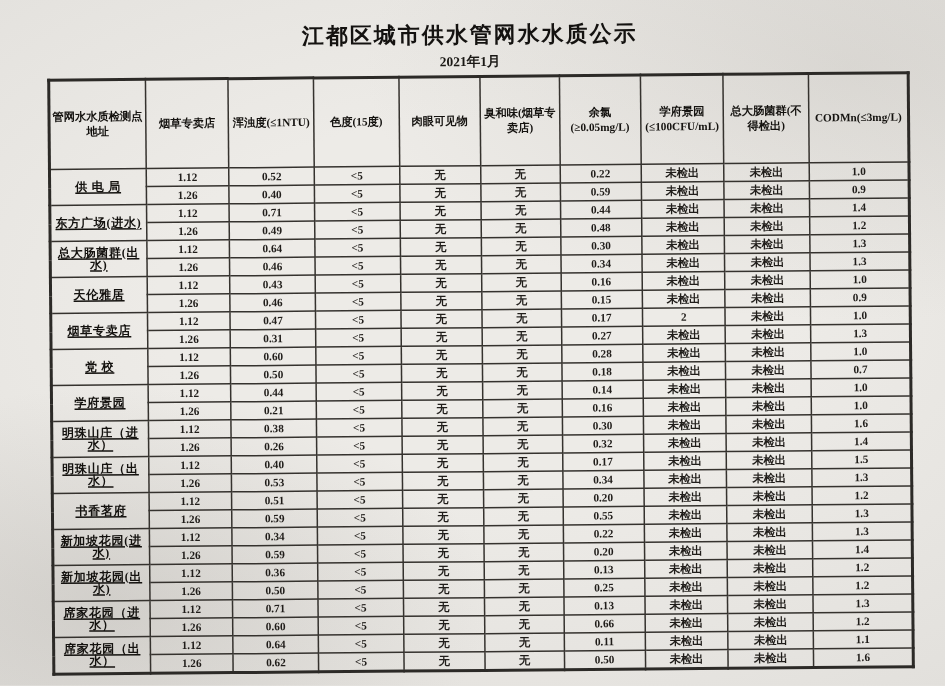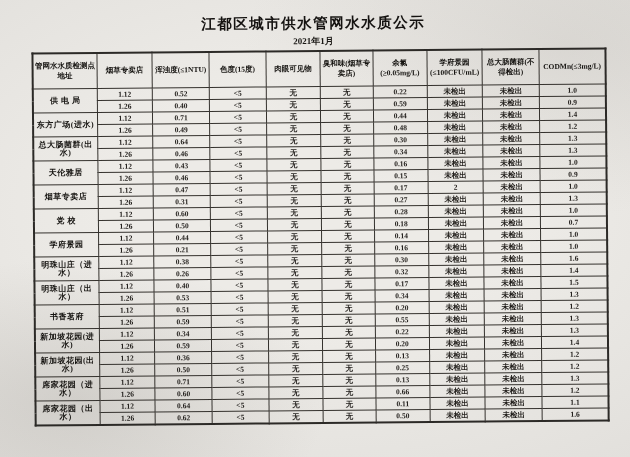--- a/index.html
+++ b/index.html
@@ -48,37 +48,38 @@
     border: 1px solid #35322e;
     text-align: center;
     vertical-align: middle;
     overflow: hidden;
     background: transparent;
   }
   th {
     font-size: 7.5px;
     font-weight: 700;
     line-height: 1.35;
-    padding: 2px 1px;
+    padding: 14px 1px;
     height: 30px;
     color: #14120f;
   }
   td {
     font-size: 7.5px;
     font-weight: 600;
     height: 11px;
     padding: 0 1px;
     line-height: 1;
     color: #201d1a;
   }
   td.loc {
     font-size: 8px;
     font-weight: 700;
     letter-spacing: 0.5px;
     color: #14120f;
+    text-decoration: underline;
   }
 </style>
 </head>
 <body>
 
 <div class="scan">
   <div class="title">江都区城市供水管网水水质公示</div>
   <div class="subtitle">2021年1月</div>
 
   <table class="quality">

